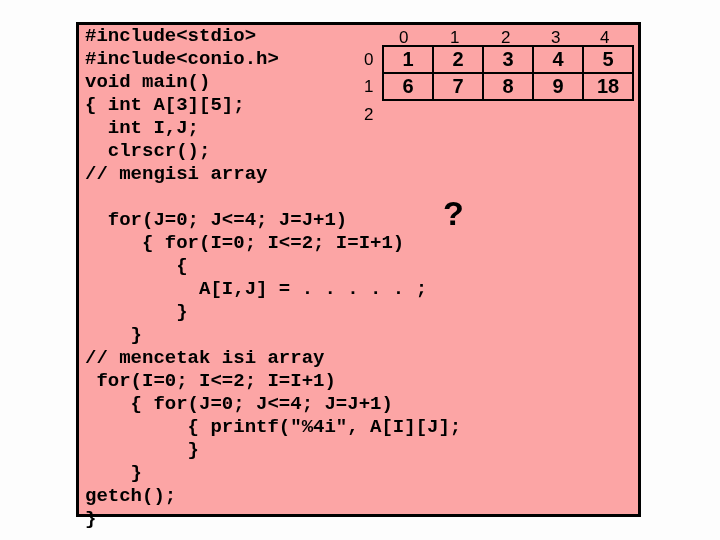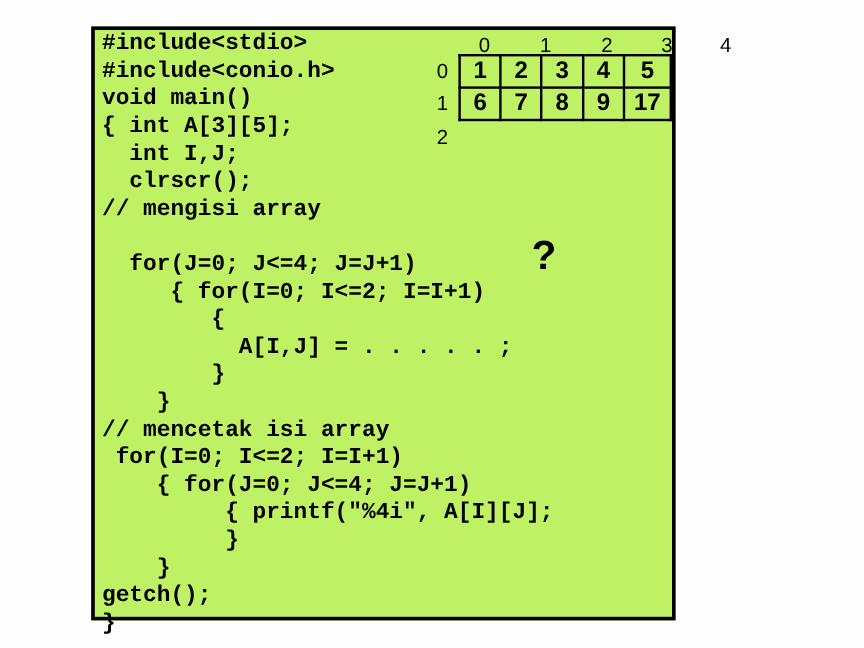--- a/index.html
+++ b/index.html
@@ -7,24 +7,24 @@
       width: 720px;
       height: 540px;
       background: #fdfdfd;
       position: relative;
       font-family: "Courier New", monospace;
     }
     .frame {
       position: absolute;
       left: 76px;
       top: 22px;
-      width: 487px;
+      width: 565px;
       height: 495px;
       border: 3px solid #000;
-      background: #bef264;
+      background: #fca5a5;
     }
     .code {
       position: absolute;
       left: 6px;
       top: 0px;
       font-size: 19px;
       font-weight: bold;
       line-height: 23px;
       white-space: pre;
       font-family: "Courier New", monospace;
@@ -116,18 +116,18 @@
       <td>2</td>
       <td>3</td>
       <td>4</td>
       <td>5</td>
     </tr>
     <tr>
       <td>6</td>
       <td>7</td>
       <td>8</td>
       <td>9</td>
-      <td>17</td>
+      <td>18</td>
     </tr>
   </tbody>
     </table>
 
 </div>
 
 </body></html>

